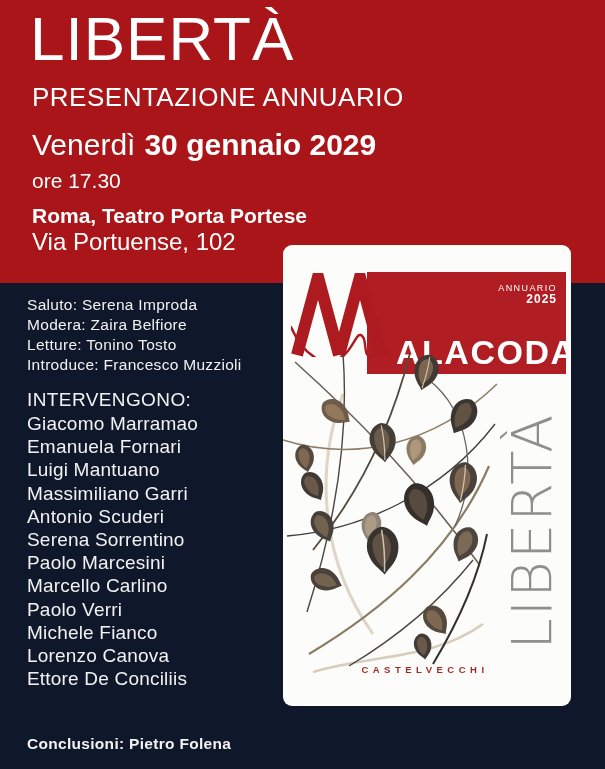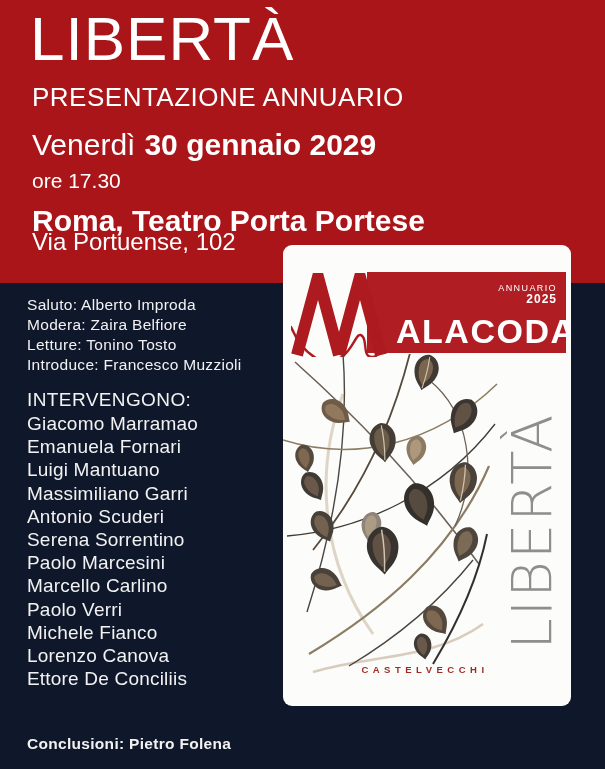--- a/index.html
+++ b/index.html
@@ -10,31 +10,31 @@
     -webkit-font-smoothing:antialiased;
   }
   
   .red-band{position:absolute;left:0;top:0;width:605px;height:283px;background:#a91518;color:#fff;}
   .title{position:absolute;left:30px;top:-4px;font-size:62px;font-weight:300;letter-spacing:1px;line-height:86px;}
   .subtitle{position:absolute;left:32px;top:82px;font-size:26px;font-weight:300;letter-spacing:.5px;}
   .date-line{position:absolute;left:32px;top:128px;font-size:30px;font-weight:300;}
   .date-line .lbl{margin-right:9px;}
   .date-line .val{font-weight:bold;}
   .time{position:absolute;left:32px;top:169px;font-size:21px;font-weight:300;}
-  .venue{position:absolute;left:32px;top:204px;font-size:30px;font-weight:bold;}
+  .venue{position:absolute;left:32px;top:204px;font-size:21px;font-weight:bold;}
   .address{position:absolute;left:32px;top:228px;font-size:24px;font-weight:300;}
   
   .left-col{position:absolute;left:0;top:283px;width:283px;color:#f2f2f2;}
   .credits{position:absolute;left:27px;top:12px;font-size:15.5px;font-weight:300;line-height:20px;letter-spacing:.3px;}
   .speakers-heading{position:absolute;left:27px;top:106px;font-size:19px;font-weight:300;letter-spacing:.4px;}
   .speakers{position:absolute;left:27px;top:129px;margin:0;padding:0;list-style:none;font-size:19px;font-weight:300;line-height:23.2px;letter-spacing:.2px;}
   .conclusions{position:absolute;left:27px;top:452px;font-size:15.5px;font-weight:700;letter-spacing:.3px;}
   
   .cover{position:absolute;left:283px;top:245px;width:288px;height:461px;background:#fcfcfa;border-radius:9px;overflow:hidden;}
-  .banner{position:absolute;left:84px;top:27px;width:199px;height:81px;background:#b01e24;}
+  .banner{position:absolute;left:84px;top:27px;width:199px;height:102px;background:#b01e24;}
   .annuario{position:absolute;right:9px;top:11px;text-align:right;color:#fff;line-height:1.15;}
   .annuario-label{display:block;font-size:9px;letter-spacing:1.4px;font-weight:400;}
   .annuario-year{display:block;font-size:12px;font-weight:bold;letter-spacing:1px;}
   .alacoda{position:absolute;left:29px;bottom:2px;font-size:34px;font-weight:bold;letter-spacing:1.5px;color:#fff;}
   .logo-m{position:absolute;left:8px;top:28px;}
   .art{position:absolute;left:0;top:109px;}
   .vtitle{
     position:absolute;left:98px;top:251px;width:302px;height:70px;
     transform:rotate(-90deg);
     font-family:"DejaVu Sans","Liberation Sans",sans-serif;
@@ -54,21 +54,21 @@
     <div class="date-line">
       <span class="lbl">Venerdì</span><span class="val">30 gennaio 2029</span>
     </div>
     <div class="time">ore 17.30</div>
     <div class="venue">Roma, Teatro Porta Portese</div>
     <div class="address">Via Portuense, 102</div>
   </header>
 
   <section class="left-col">
     <div class="credits">
-      <div>Saluto: Alberto Improda</div>
+      <div>Saluto: Serena Improda</div>
       <div>Modera: Zaira Belfiore</div>
       <div>Letture: Tonino Tosto</div>
       <div>Introduce: Francesco Muzzioli</div>
     </div>
     <div class="speakers-heading">INTERVENGONO:</div>
     <ul class="speakers">
       <li>Giacomo Marramao</li>
       <li>Emanuela Fornari</li>
       <li>Luigi Mantuano</li>
       <li>Massimiliano Garri</li>

